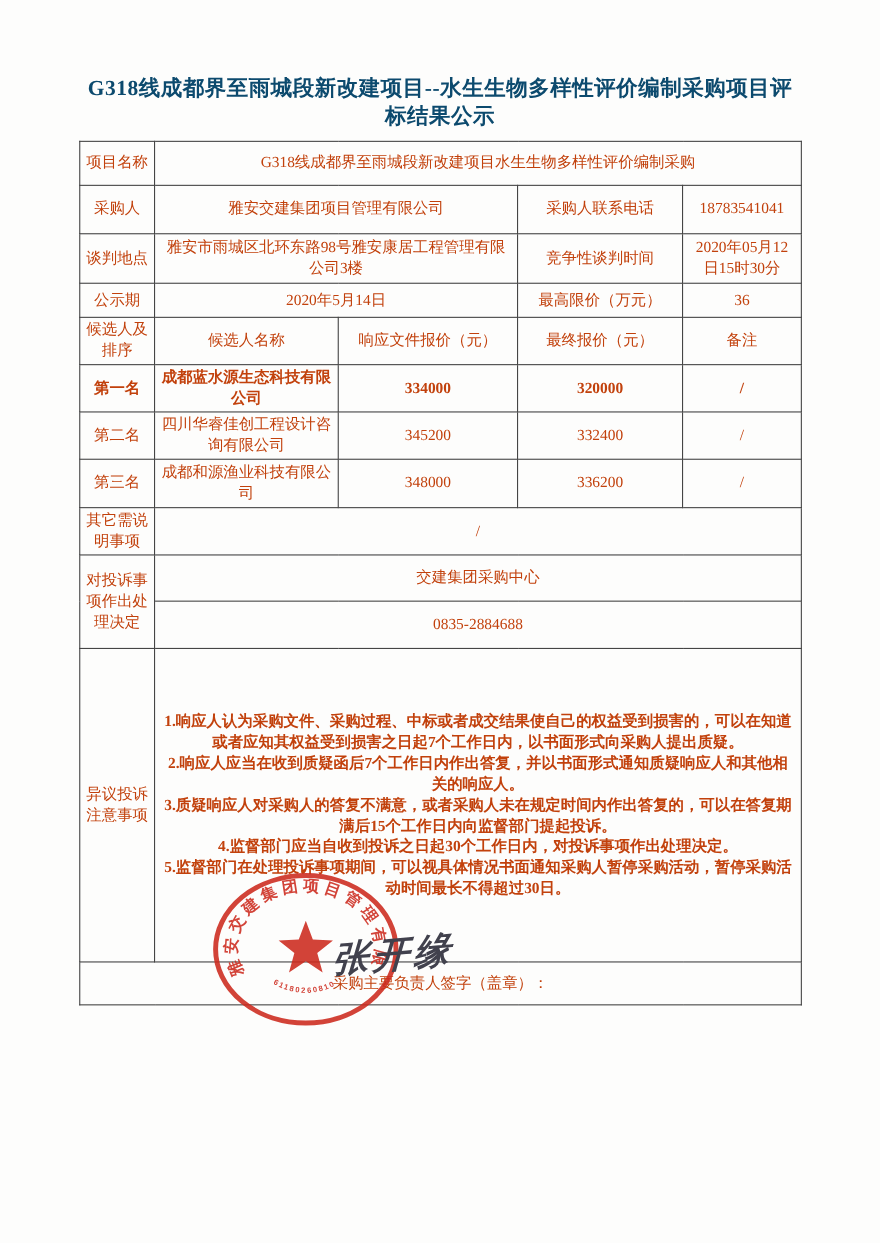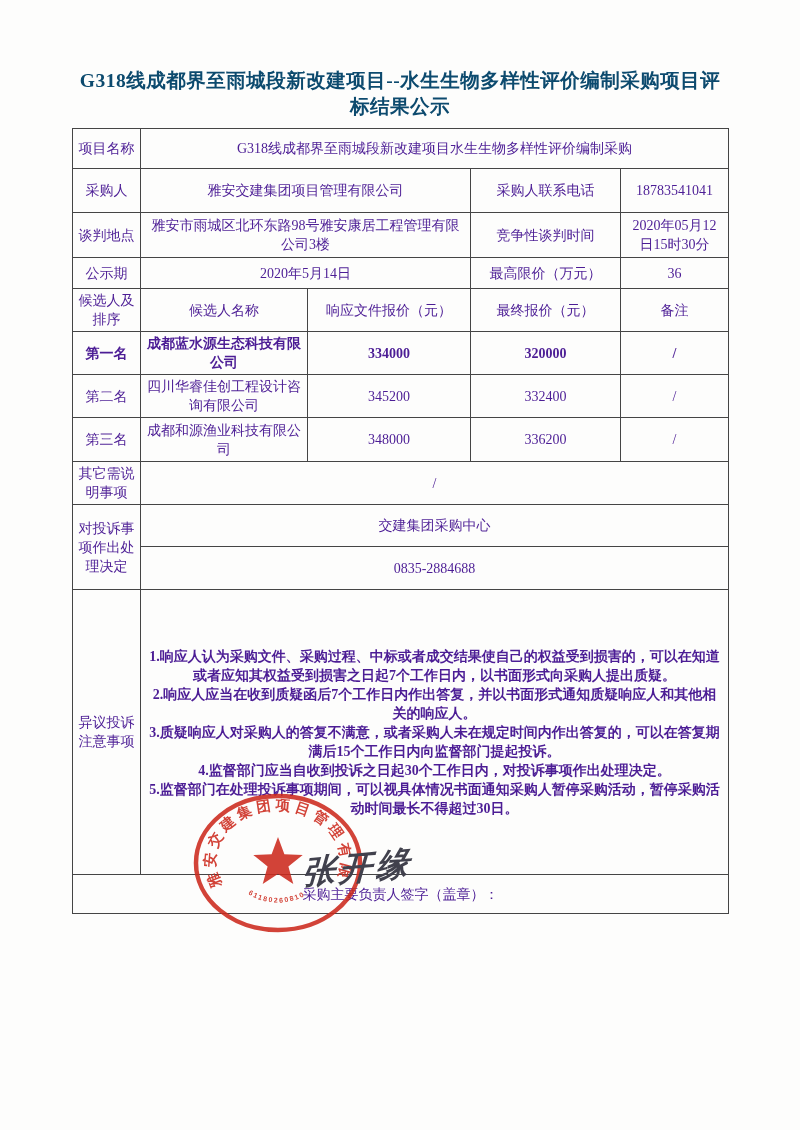--- a/index.html
+++ b/index.html
@@ -22,21 +22,21 @@
     position:absolute;left:72px;top:128px;
     width:656px;
     border-collapse:collapse;table-layout:fixed;
   }
   table.doc td{
     border:1.6px solid #454545;
     font-size:14px;line-height:19px;
     padding:2px 5px;
     text-align:center;vertical-align:middle;
     overflow:hidden;
-    color:#4c1d95;
+    color:#c2410c;
   }
   td.lbl{padding:2px 3px;}
   td.left{text-align:left;}
   tr.r1{height:40px;} tr.r2{height:44px;} tr.r3{height:45px;}
   tr.r4{height:31px;margin-left:14px;} tr.r5{height:34px;}
   tr.r6{height:43px;font-weight:bold;} tr.r7{height:43px;} tr.r8{height:44px;}
   tr.r9{height:41px;} tr.r10a{height:42px;} tr.r10b{height:43px;}
   tr.r11{height:285px;} tr.r12{height:39px;}
   .complaint-text{text-align:left;padding:6px 10px 6px 8px;}
   .complaint-text div{margin:0;font-weight:bold;}

